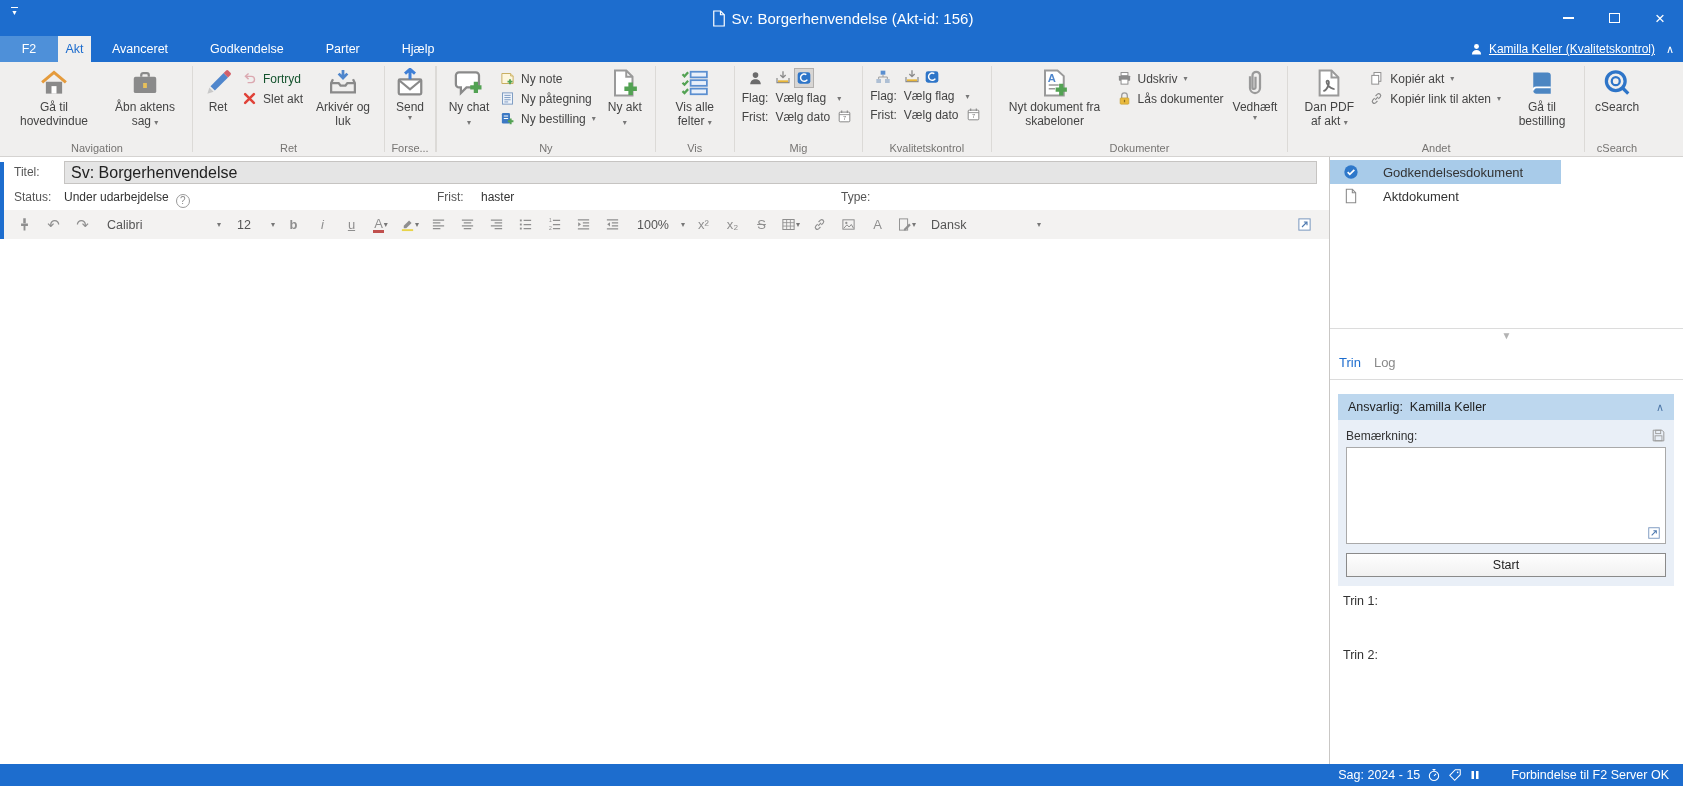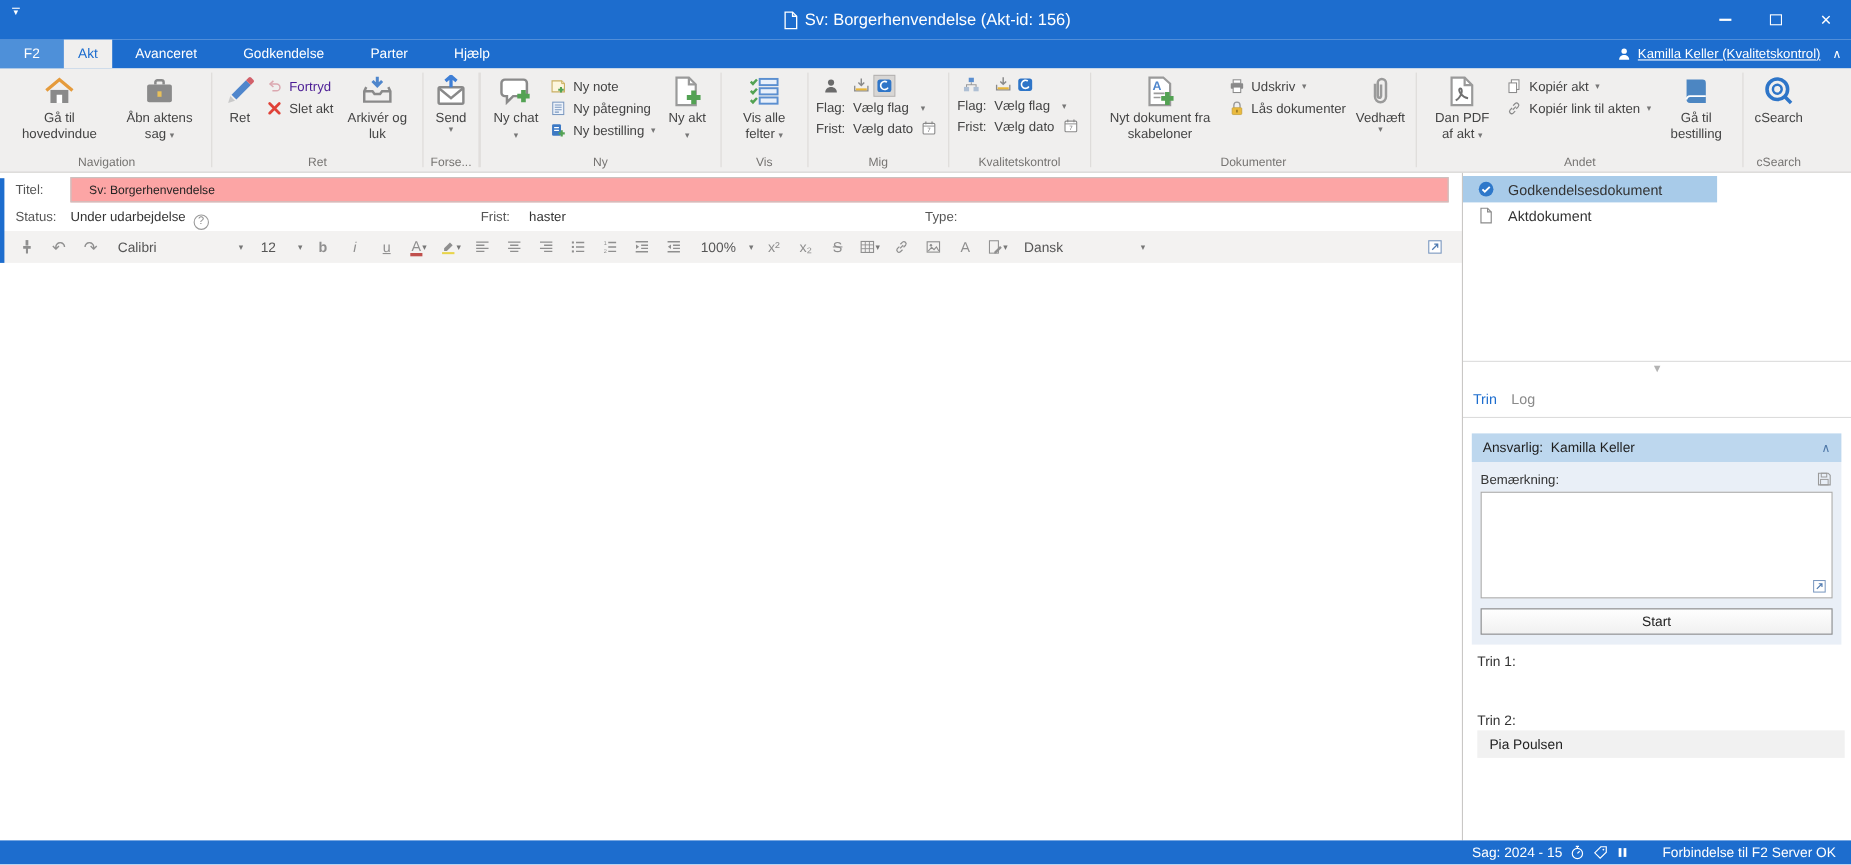--- a/index.html
+++ b/index.html
@@ -16,69 +16,69 @@
 .winctl{position:absolute;right:0;top:0;height:36px;display:flex}
 .wbtn{width:46px;height:36px;display:flex;align-items:center;justify-content:center;color:#fff}
 .minbar{display:block;width:11px;height:2px;background:#fff}
 .maxbox{display:block;width:11px;height:10px;border:1.5px solid #fff}
 .closeglyph{font-size:17px;line-height:1}
 
 
 .tabrow{position:absolute;left:0;top:36px;width:100%;height:26px;background:#1d6dce;display:flex;color:#fff;z-index:10}
 .tab{display:flex;align-items:center;justify-content:center;font-size:12.5px;padding:0 21px;white-space:nowrap}
 .tab.f2{background:#4e90d9;width:58px;padding:0}
-.tab.active{background:#f0efee;color:#1d6dce;width:44px;padding:6px}
+.tab.active{background:#f0efee;color:#1d6dce;width:33px;padding:6px}
 .userarea{position:absolute;right:28px;top:36px;height:26px;display:flex;align-items:center;gap:6px;z-index:11}
 .usericon{width:13px;height:13px;color:#fff}
 .userlink{font-size:12px;color:#fff;text-decoration:underline}
 .chevup{position:absolute;right:9px;top:36px;height:26px;display:flex;align-items:center;color:#fff;font-size:11px;z-index:11}
 
 
 .ribbon{position:absolute;left:0;top:62px;width:100%;height:95px;background:#f0efee;border-bottom:1px solid #d5d3d1;display:flex;padding:0 2px;z-index:9}
 .rgroup{position:relative;display:flex;align-items:flex-start;padding:3px 4px 16px}
 .rlabel{position:absolute;bottom:2px;left:0;right:0;text-align:center;font-size:11px;color:#767472;white-space:nowrap}
 .rsep{width:1px;background:#dcdad7;margin:4px 0}
 .rbtn{display:flex;flex-direction:column;align-items:center;padding:2px 6px;font-size:12px;color:#444;text-align:center}
 .rbtn .big{width:30px;height:30px;margin:1px 0 2px}
 .cap{line-height:1.18}
 .stack{display:flex;flex-direction:column;gap:5px;padding:6px 3px 0}
 .sbtn{display:flex;align-items:center;gap:6px;font-size:12px;color:#444;white-space:nowrap}
 .sbtn svg{width:15px;height:15px;flex:none}
 .dd{font-size:8px;color:#777}
 .ddblock{font-size:8px;color:#777;line-height:1.1}
-.disabledtext{color:#4c1d95}
+.disabledtext{color:#14532d}
 .flaggrid{display:grid;grid-template-columns:auto auto 18px;column-gap:7px;row-gap:4px;padding:4px 3px 0;font-size:12px;color:#444;align-items:center}
 .gicons{display:flex;gap:4px;align-items:center}
 .gicons svg{width:16px;height:16px}
 .selwrap{background:#d8d6d4;outline:1px solid #b2b0ae;padding:1px;display:flex}
 .selwrap svg{width:16px;height:16px}
 .gi{width:15px;height:15px;justify-self:center;color:#6b6b6b}
 .gcal{width:15px;height:15px}
 
 
 .fields{position:absolute;left:0;top:157px;width:1330px;height:53px;background:#fff;z-index:5}
 .accent{position:absolute;left:0;top:162px;width:4px;height:77px;background:#1d6dce;z-index:8}
 .flabel{position:absolute;font-size:12px;color:#555;white-space:nowrap}
 .fvalue{position:absolute;font-size:12px;color:#333;white-space:nowrap}
-.titelinput{position:absolute;left:64px;top:4px;width:1253px;height:23px;border:1px solid #c6c4c2;font-size:11px;padding:0 16px;color:#222;font-family:inherit;background:#fca5a5}
+.titelinput{position:absolute;left:64px;top:4px;width:1253px;height:23px;border:1px solid #c6c4c2;font-size:16px;padding:0 6px;color:#222;font-family:inherit;background:#e5e5e5}
 .helpcirc{display:inline-flex;width:14px;height:14px;border:1px solid #9a9a9a;border-radius:50%;align-items:center;justify-content:center;font-size:10px;color:#8a8a8a;margin-left:7px;vertical-align:-3px}
 
 
 .edtoolbar{position:absolute;left:0;top:210px;width:1329px;height:29px;background:#f3f2f1;display:flex;align-items:center;padding:0 10px;z-index:4}
 .ti{display:flex;align-items:center;justify-content:center;min-width:29px;height:24px;font-size:13px;color:#8f8f8f}
 .ti svg{width:15px;height:15px}
 .tsel{display:flex;align-items:center;justify-content:space-between;font-size:12.5px;color:#555;height:24px;padding:0 4px}
 .fc{border-bottom:3px solid #c0504d;line-height:1;padding:0 1px}
 .editorbody{position:absolute;left:0;top:239px;width:1329px;bottom:22px;background:#fff}
 .vsep-main{position:absolute;left:1329px;top:157px;bottom:22px;width:1px;background:#c9c7c5;z-index:6}
 
 
 .panel{position:absolute;left:1330px;top:157px;right:0;bottom:22px;background:#fff;font-size:13px;color:#333;z-index:5}
 .doclist{position:absolute;left:0;top:3px}
-.docrow{display:flex;align-items:center;gap:12px;height:24px;padding-left:13px;width:231px}
+.docrow{display:flex;align-items:center;gap:24px;height:24px;padding-left:13px;width:231px}
 .docrow.sel{background:#a8cbe9}
 .docrow svg{width:16px;height:16px;flex:none;color:#8a8a8a}
 .pdiv{position:absolute;left:0;right:0;border-top:1px solid #dcdcdc}
 .ptri{position:absolute;left:50%;transform:translateX(-50%);color:#b3b3b3;font-size:10px;line-height:1}
 .ptabs{position:absolute;left:9px;display:flex;gap:13px;font-size:13px}
 .ptab-active{color:#1d6dce}
 .ptab-idle{color:#8a8a8a}
 .card{position:absolute;left:8px;right:9px;top:237px}
 .cardhead{height:26px;background:#bdd7ee;display:flex;align-items:center;padding:0 10px;font-size:12.5px;color:#1f1f1f}
 .cardhead .spacer{flex:1}
@@ -770,23 +770,20 @@
         <svg class="noteexp">
             <use href="#s-expand"></use>
           </svg>
       </div>
       <button class="startbtn">Start</button>
     </div>
   </div>
 
   <span class="trinlabel" style="top:437px">Trin 1:</span>
   <span class="trinlabel" style="top:491px">Trin 2:</span>
-  <div class="trinrow" style="top:507px">
-      <span>Pia Poulsen</span>
-    </div>
 </div>
 
 <div class="statusbar">
   <span>Sag: 2024 - 15</span>
   <svg>
       <use href="#s-stopwatch"></use>
     </svg>
   <svg>
       <use href="#s-tag"></use>
     </svg>

